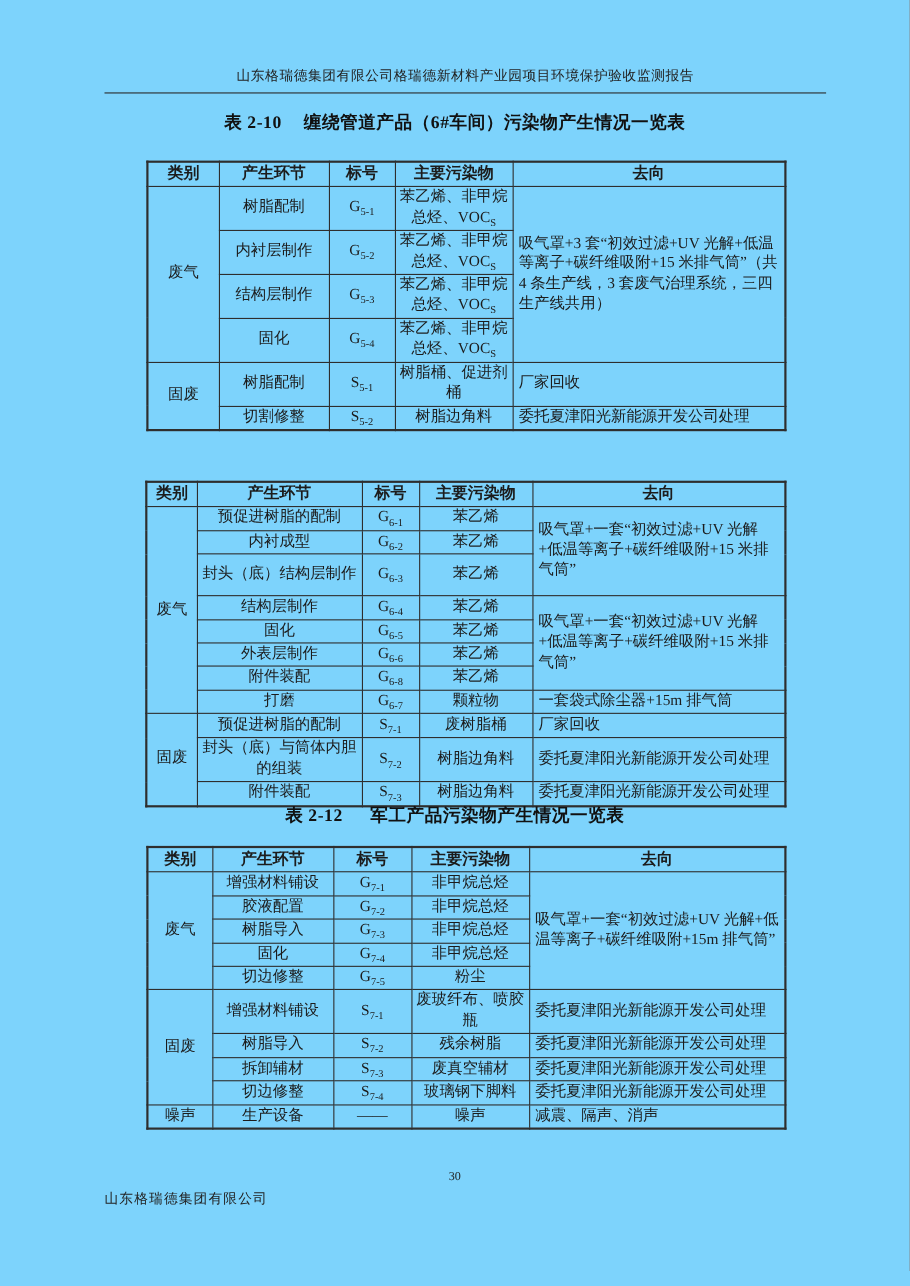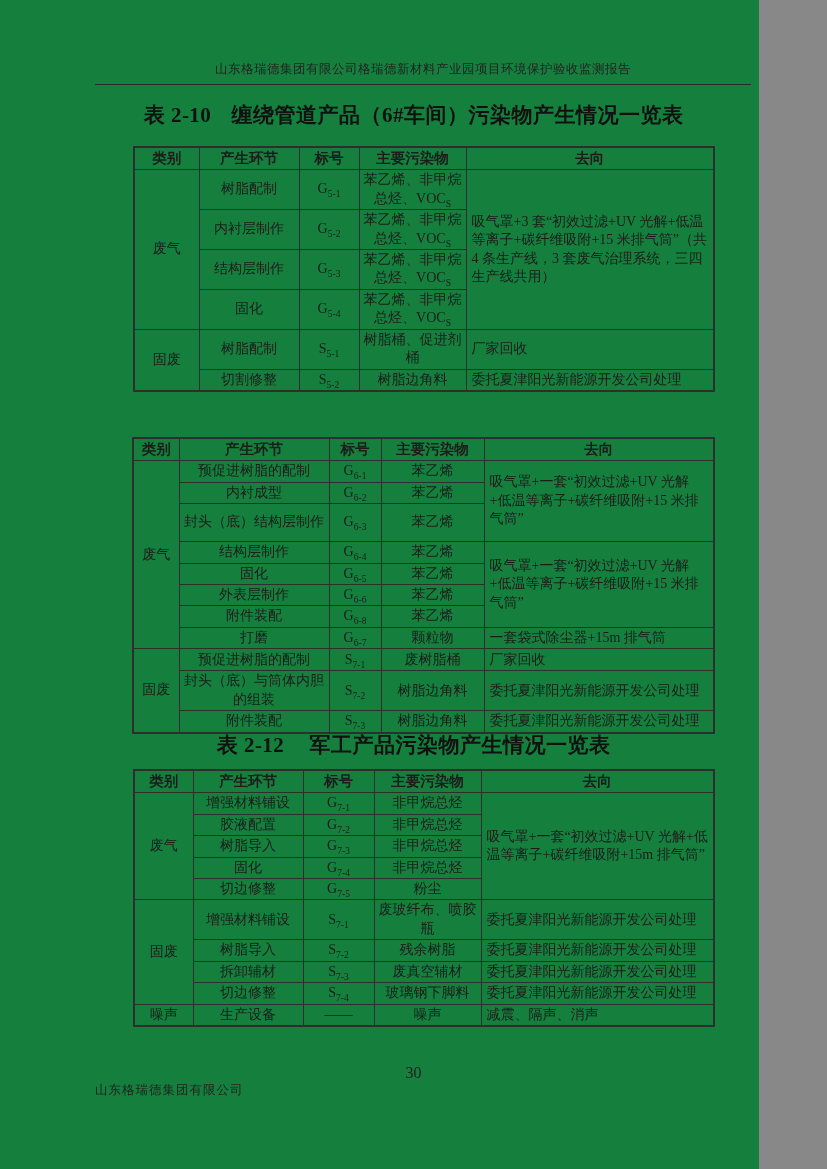--- a/index.html
+++ b/index.html
@@ -1,34 +1,34 @@
 <!DOCTYPE html>
 <html><head>
 <meta charset="utf-8">
 <style>
   html,body{margin:0;padding:0;background:#888;}
   .page{
     position:relative;
-    width:759px;height:1169px;
-    background:#15803d;
+    width:827px;height:1169px;
+    background:#7dd3fc;
     font-family:"Liberation Serif","DejaVu Serif",serif;
     color:#1c1c1c;
     overflow:hidden;
   }
   .doc-header{
     position:absolute;top:61px;left:95px;width:656px;
     text-align:center;font-size:12.5px;letter-spacing:0.5px;color:#222;
   }
   .header-rule{
     position:absolute;top:84px;left:95px;width:656px;height:0;
     border-top:1.6px solid #2a2a2a;
   }
   .tbl-title{
     position:absolute;left:0;width:827px;text-align:center;
-    font-weight:bold;font-size:21px;color:#111;letter-spacing:0.5px;
+    font-weight:bold;font-size:16px;color:#111;letter-spacing:0.5px;
   }
   .t10-title{top:101px;}
   .t11-title{top:396px;}
   .t12-title{top:731px;}
   .title-gap{margin-left:20px;}
   .title-gap-sm{margin-left:25px;}
 
   table{
     position:absolute;
     border-collapse:collapse;table-layout:fixed;
@@ -45,21 +45,21 @@
     overflow:hidden;
   }
   table{border:2px solid #2e2e2e;margin-top:16px;}
   th{font-weight:bold;font-size:14.5px;}
   td.dest{text-align:left;padding-left:5px;padding-right:4px;}
   sub{font-size:9.5px;line-height:0;}
   tr.h19{height:19px;} tr.h20{height:20px;} tr.h21{height:21px;}
   tr.h22{height:22px;} tr.h37{height:37px;} tr.h38{height:38px;}
   .page-num{
     position:absolute;top:1064px;left:0;width:827px;
-    text-align:center;font-size:16px;color:#222;
+    text-align:center;font-size:11px;color:#222;
   }
   .footer-company{
     position:absolute;top:1082px;left:95px;
     font-size:12.5px;color:#222;letter-spacing:1px;
   }
 </style>
 </head>
 <body>
 
 <div class="page">

